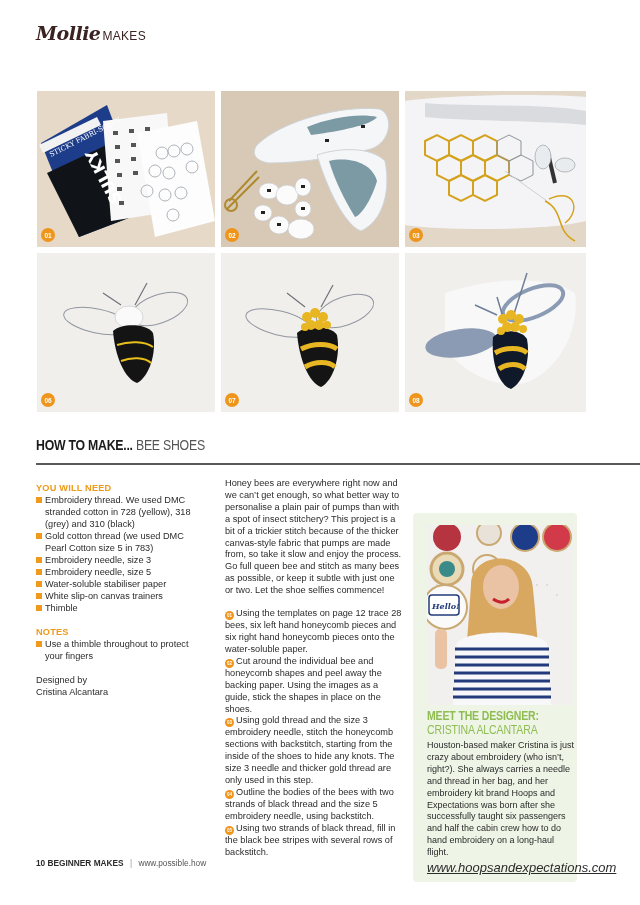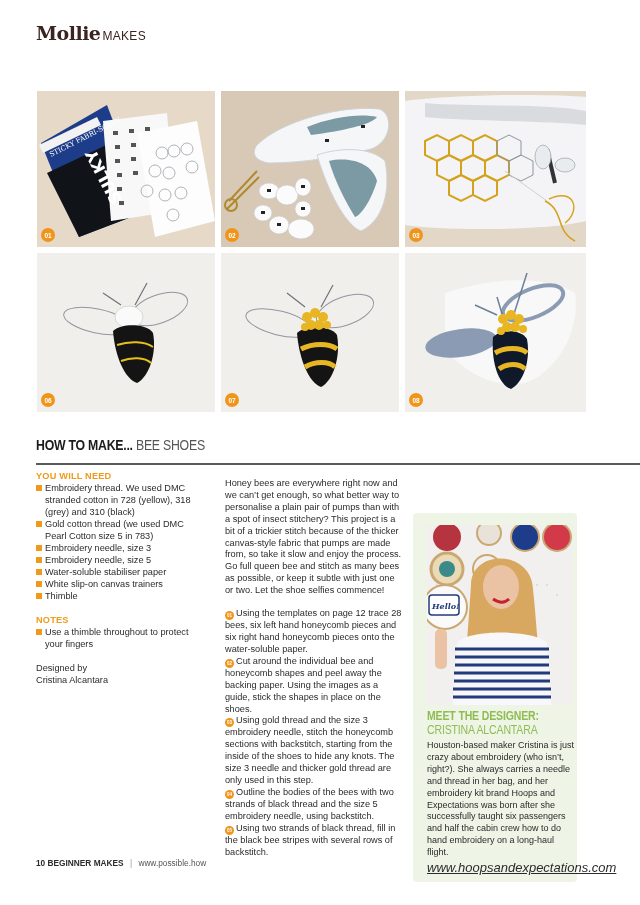--- a/index.html
+++ b/index.html
@@ -1,37 +1,37 @@
 <!DOCTYPE html>
 <html><head>
 <meta charset="utf-8">
 <style>
   * { box-sizing: border-box; margin: 0; padding: 0; }
   html, body { width: 640px; height: 905px; background: #ffffff; overflow: hidden; }
   body { position: relative; font-family: "Liberation Sans", sans-serif; color: #2b2b2b; }
 
   
   .masthead { position: absolute; left: 36px; top: 22px; display: flex; align-items: baseline; }
-  .masthead .script { font-family: "DejaVu Serif", serif; font-weight: bold; font-size: 19px; color: #3a2320; letter-spacing: -0.5px; }
+  .masthead .script { font-family: "DejaVu Serif", serif; font-style: italic; font-weight: bold; font-size: 19px; color: #3a2320; letter-spacing: -0.5px; }
   .masthead .caps { font-family: "Liberation Sans", sans-serif; font-size: 12px; color: #3a2320; margin-left: 2px; letter-spacing: 0.3px; }
 
   
   .grid { position: absolute; left: 37px; top: 91px; width: 549px; height: 321px; display: grid; grid-template-columns: 178px 178px 181px; grid-template-rows: 156px 159px; column-gap: 6px; row-gap: 6px; }
   .photo { position: relative; overflow: hidden; }
   .photo svg { position: absolute; left: 0; top: 0; width: 100%; height: 100%; }
   .badge { position: absolute; left: 4px; bottom: 5px; width: 14px; height: 14px; border-radius: 50%; background: #f0951b; color: #fff; font-size: 6.5px; font-weight: bold; display: flex; align-items: center; justify-content: center; }
 
   
   .section-head { position: absolute; left: 36px; top: 436px; font-family: "Liberation Sans", sans-serif; font-size: 15px; letter-spacing: -0.3px; transform: scaleX(0.82); transform-origin: left center; white-space: nowrap; }
   .section-head .bold { font-weight: bold; color: #1b1b1b; }
   .section-head .light { color: #555; }
   .rule { position: absolute; left: 36px; top: 463px; width: 604px; height: 2px; background: #5a5a5a; }
 
   
-  .col-left { position: absolute; left: 36px; top: 470px; width: 170px; font-size: 9.2px; line-height: 12px; color: #2b2b2b; }
+  .col-left { position: absolute; left: 36px; top: 482px; width: 170px; font-size: 9.2px; line-height: 12px; color: #2b2b2b; }
   .label { color: #ef9a1a; font-weight: bold; font-size: 9.2px; letter-spacing: 0.2px; }
   .need-list { list-style: none; }
   .need-list li { position: relative; padding-left: 9px; }
   .need-list li::before { content: ""; position: absolute; left: 0; top: 3px; width: 6px; height: 6px; background: #ef9a1a; }
   .notes-label { margin-top: 12px; }
   .designed { margin-top: 12px; }
 
   
   .col-mid { position: absolute; left: 225px; top: 478px; width: 178px; font-size: 9.2px; line-height: 11.9px; color: #2b2b2b; }
   .col-mid p { margin: 0; }

